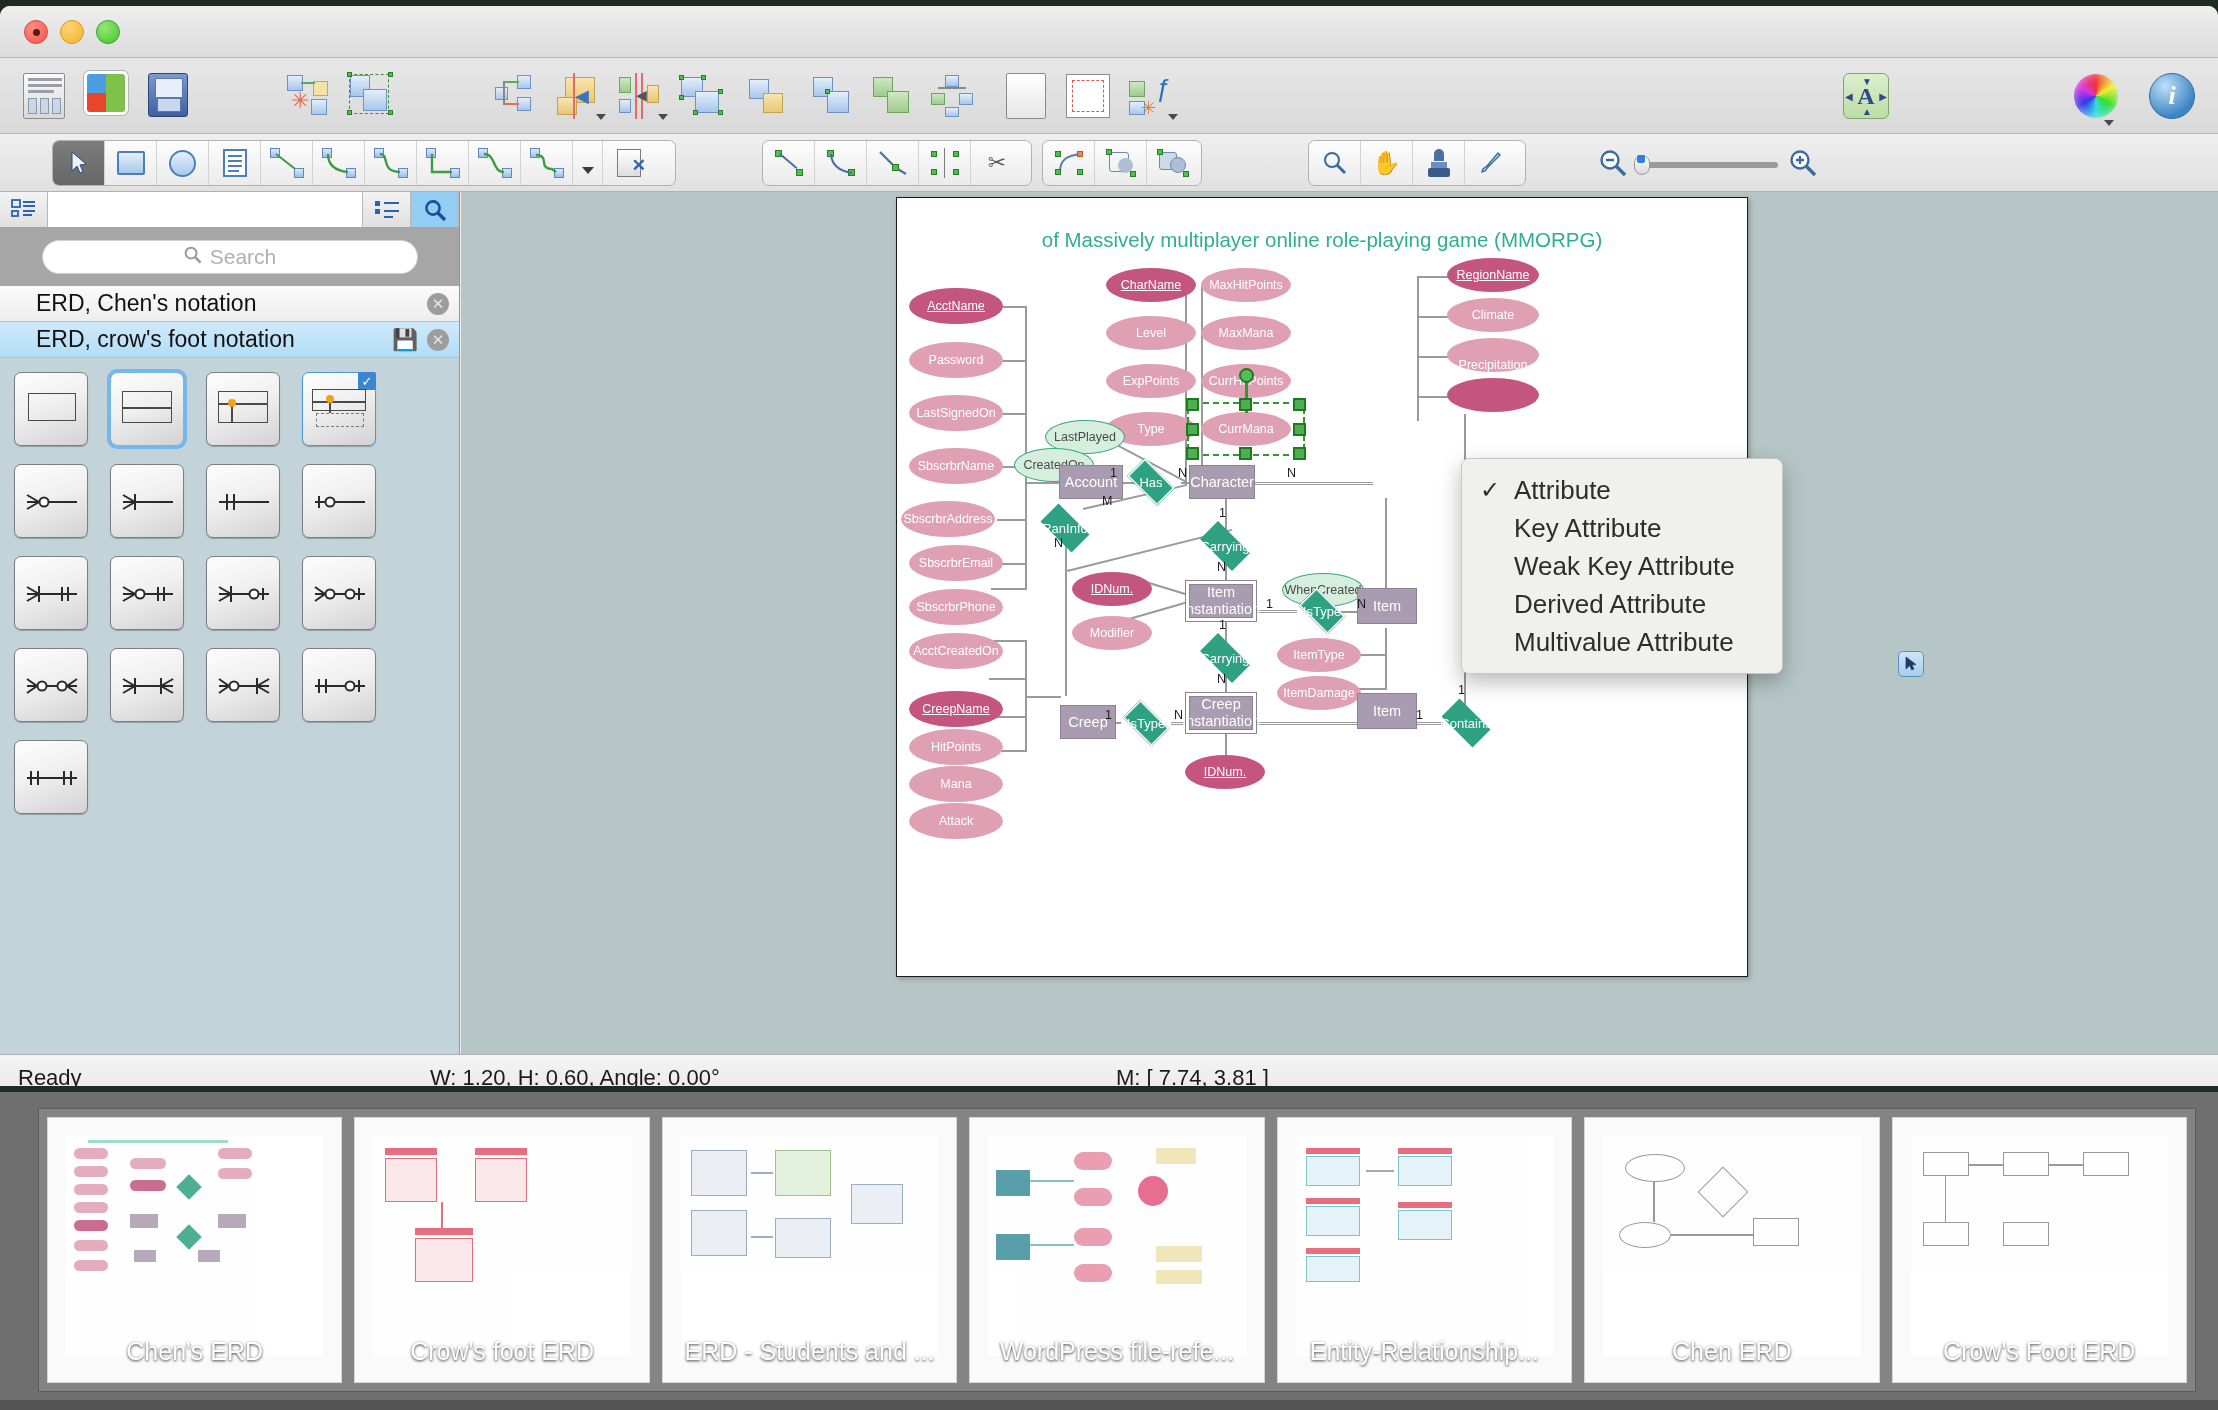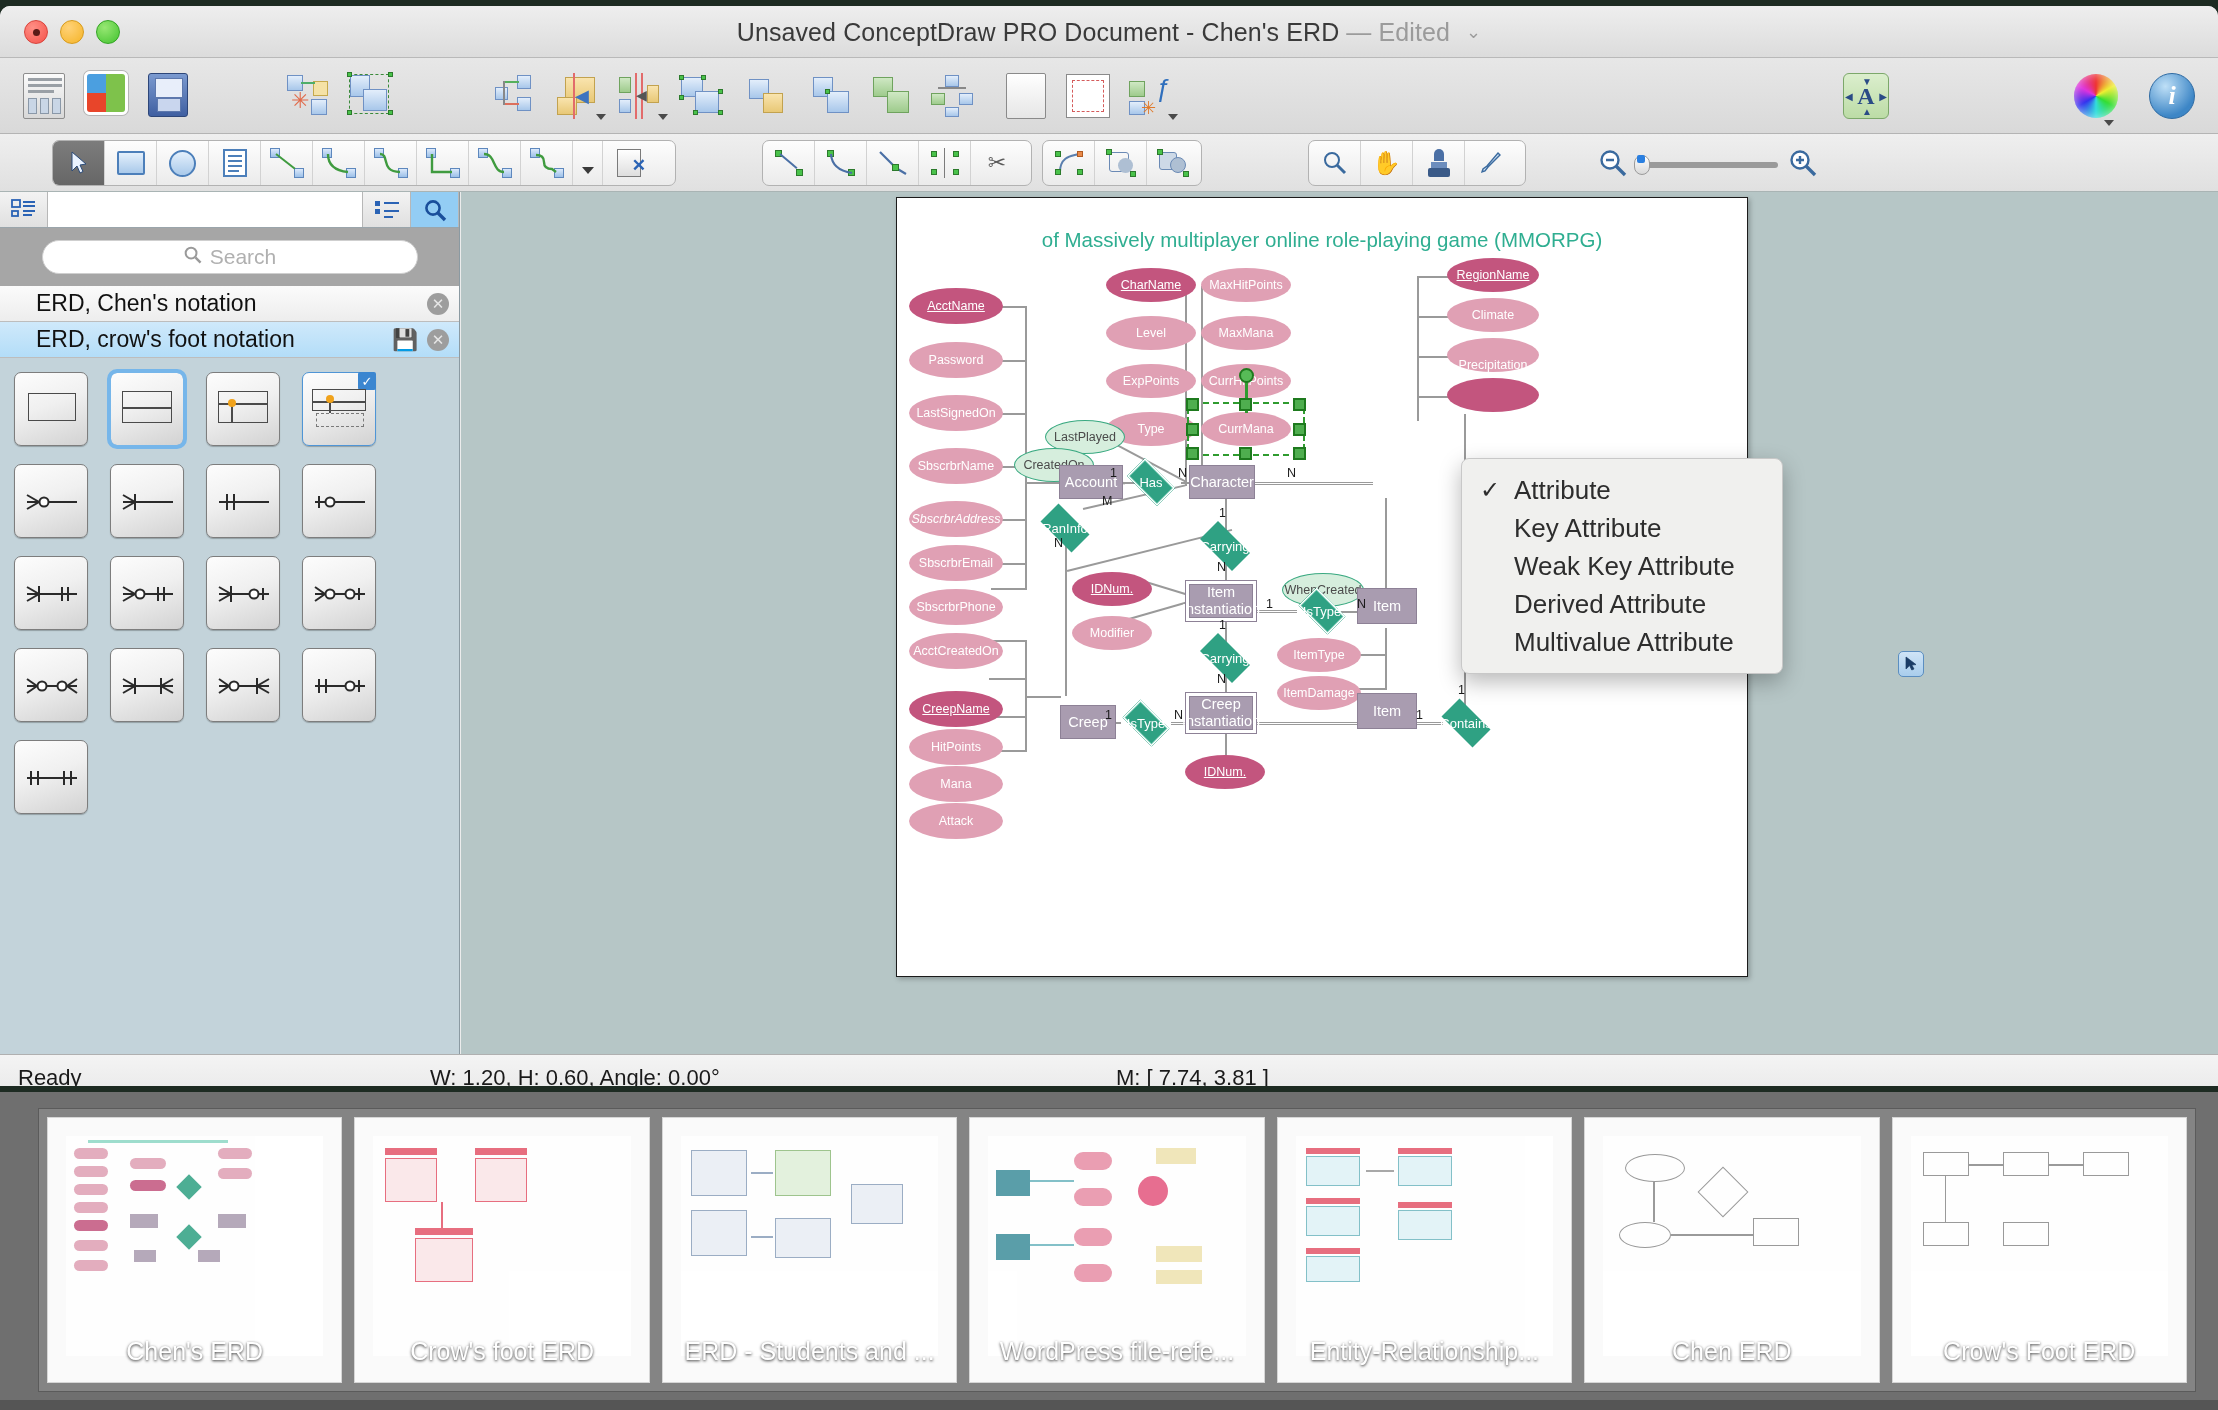--- a/index.html
+++ b/index.html
@@ -264,26 +264,20 @@
 
   <div class="window">
 
     <div class="titlebar">
       <div class="traffic">
         <div class="tl red">
             <span class="dot"></span>
           </div>
         <div class="tl yellow"></div>
         <div class="tl green"></div>
-      </div>
-      <div class="title-text">
-        <span>Unsaved ConceptDraw PRO Document - Chen's ERD</span>
-        <span class="edited">—</span>
-        <span class="edited">Edited</span>
-        <span class="title-chevron">⌄</span>
       </div>
     </div>
 
     <div class="toolbar-main">
 
       <div class="tb-item" style="left:18px">
         <div class="ic-sheet">
           <i style="left:4px;top:4px;width:34px;height:3px;"></i>
           <i style="left:4px;top:10px;width:34px;height:3px;"></i>
           <i style="left:4px;top:16px;width:26px;height:3px;"></i>
@@ -932,21 +926,21 @@
             </div>
           <div class="att" style="left:12px;top:144px;width:94px;height:36px;">
             <span>Password</span>
             </div>
           <div class="att" style="left:12px;top:197px;width:94px;height:36px;">
             <span>LastSignedOn</span>
             </div>
           <div class="att" style="left:12px;top:250px;width:94px;height:36px;">
             <span>SbscrbrName</span>
             </div>
-          <div class="att" style="left:12px;top:303px;width:94px;height:36px;font-style:italic;">
+          <div class="att" style="left:4px;top:303px;width:94px;height:36px;">
             <span>SbscrbrAddress</span>
             </div>
           <div class="att" style="left:12px;top:347px;width:94px;height:36px;">
             <span>SbscrbrEmail</span>
             </div>
           <div class="att" style="left:12px;top:391px;width:94px;height:36px;">
             <span>SbscrbrPhone</span>
             </div>
           <div class="att" style="left:12px;top:435px;width:94px;height:36px;">
             <span>AcctCreatedOn</span>

